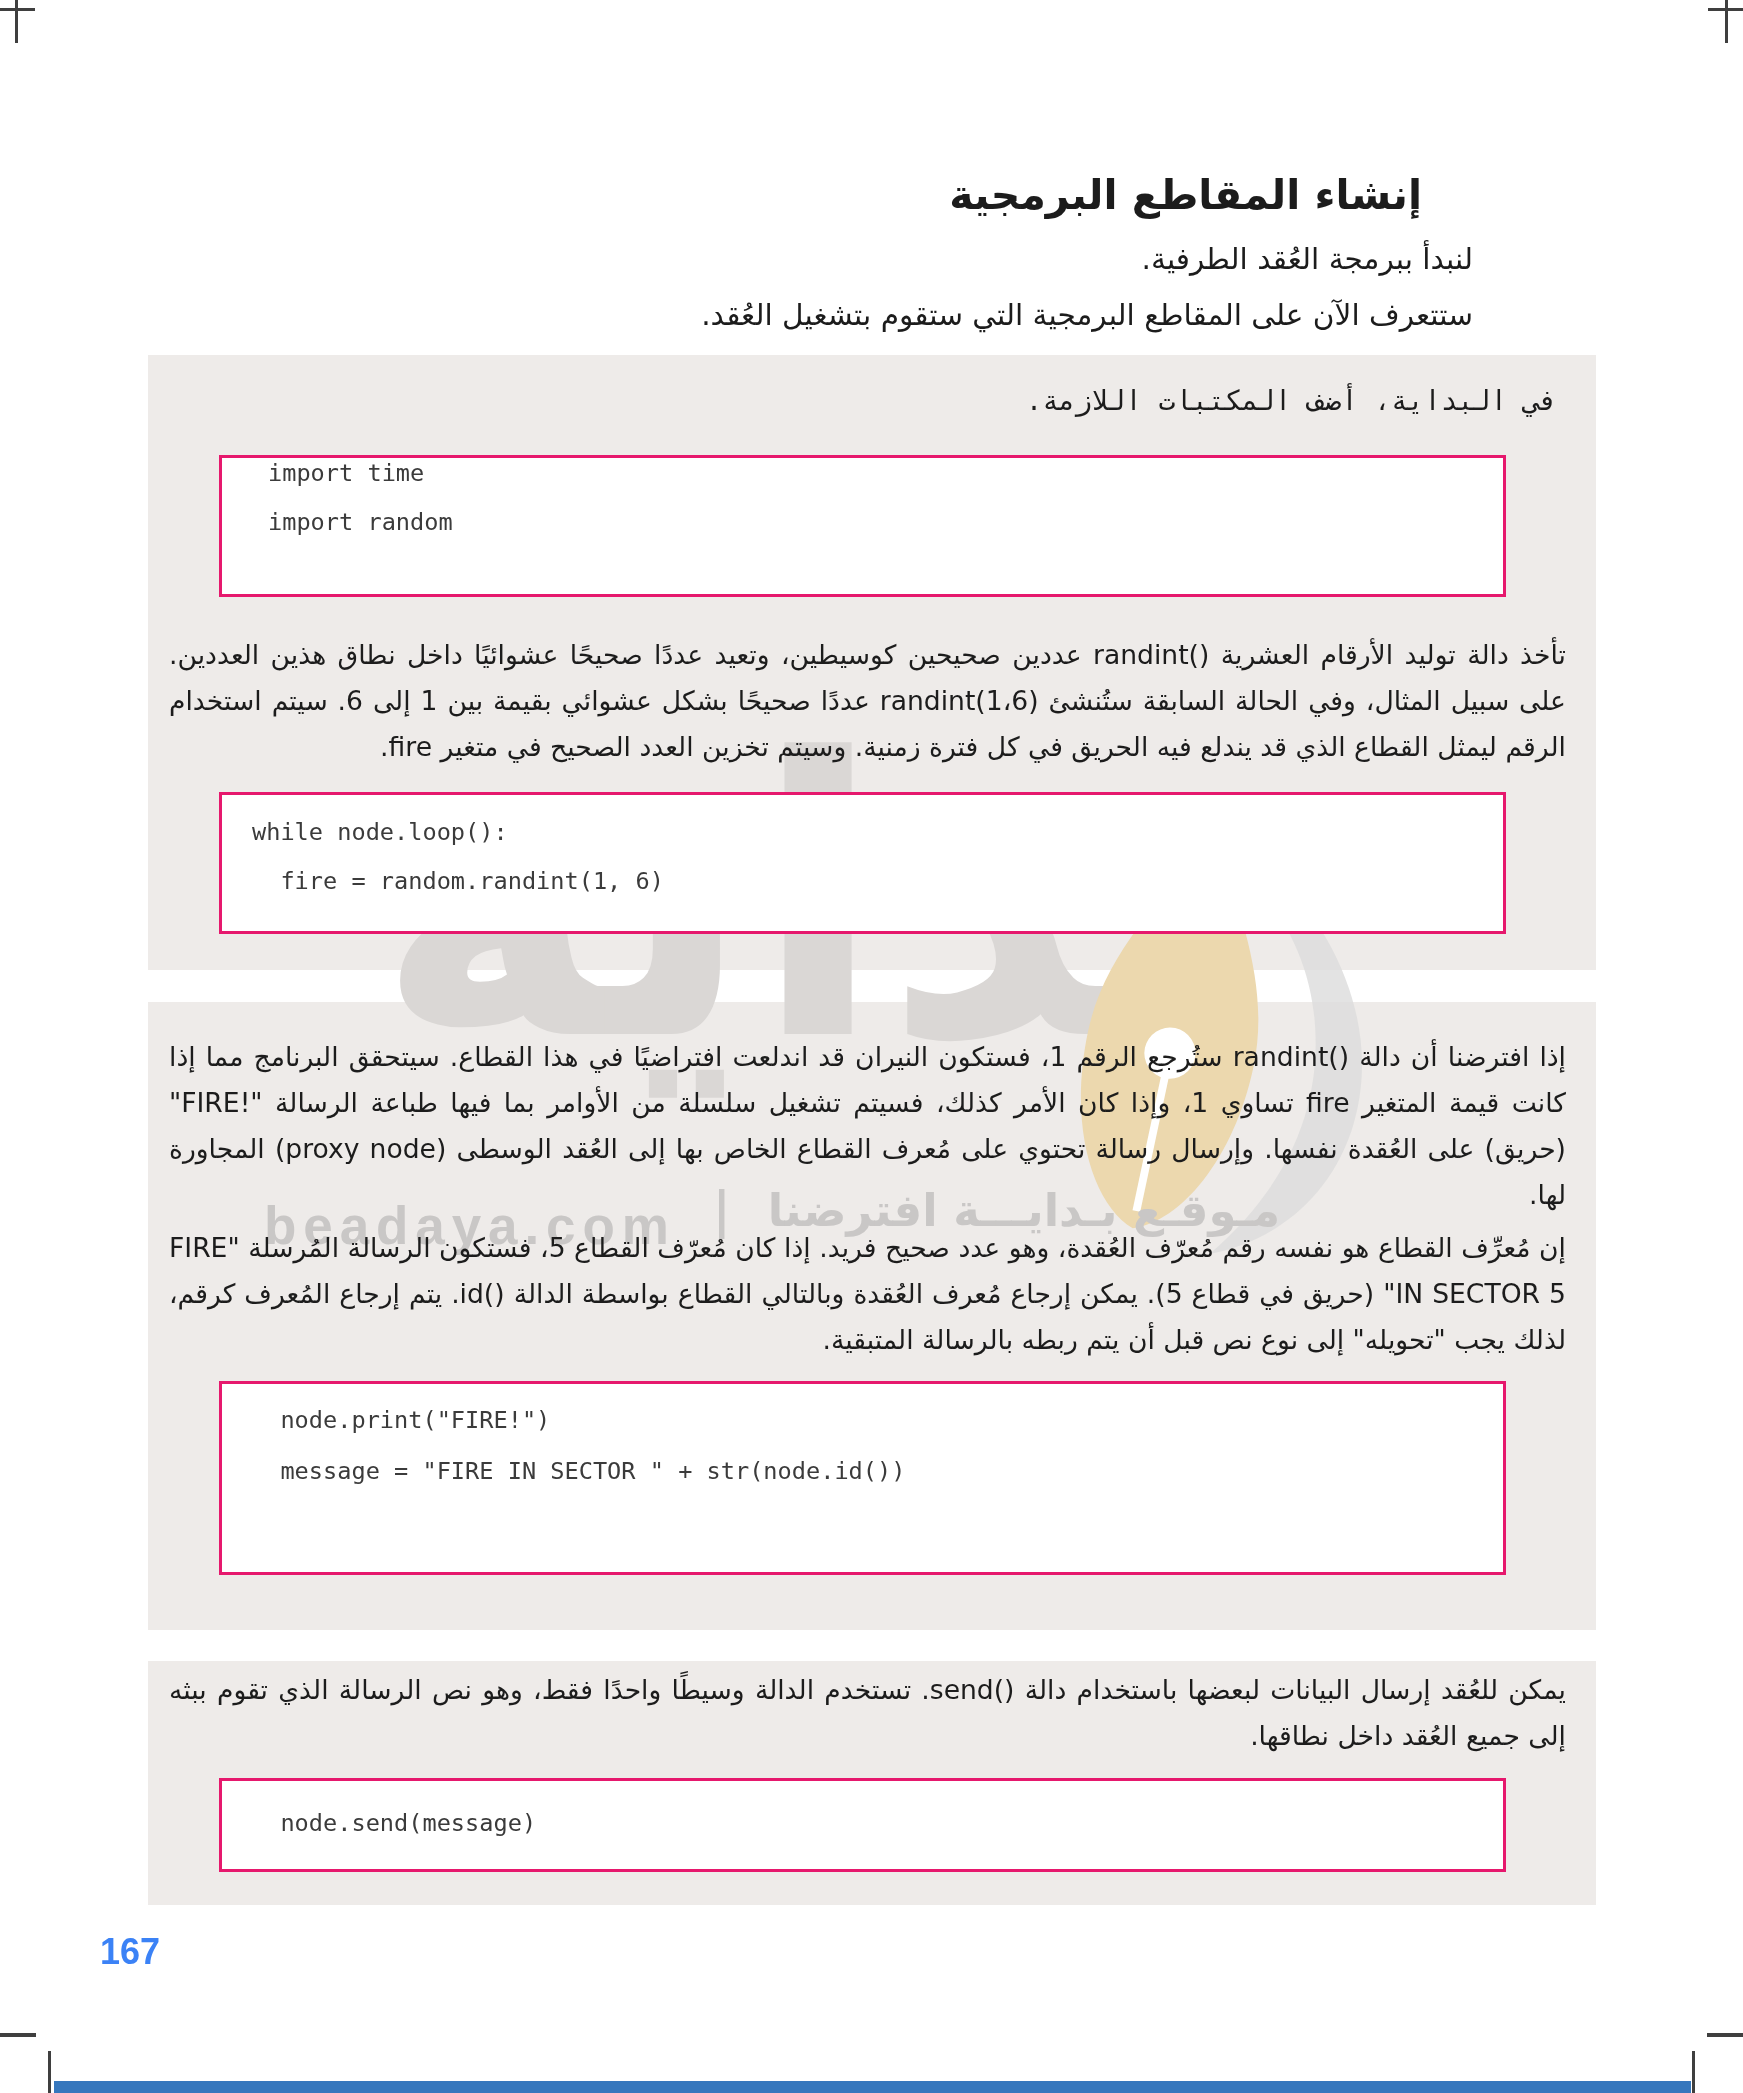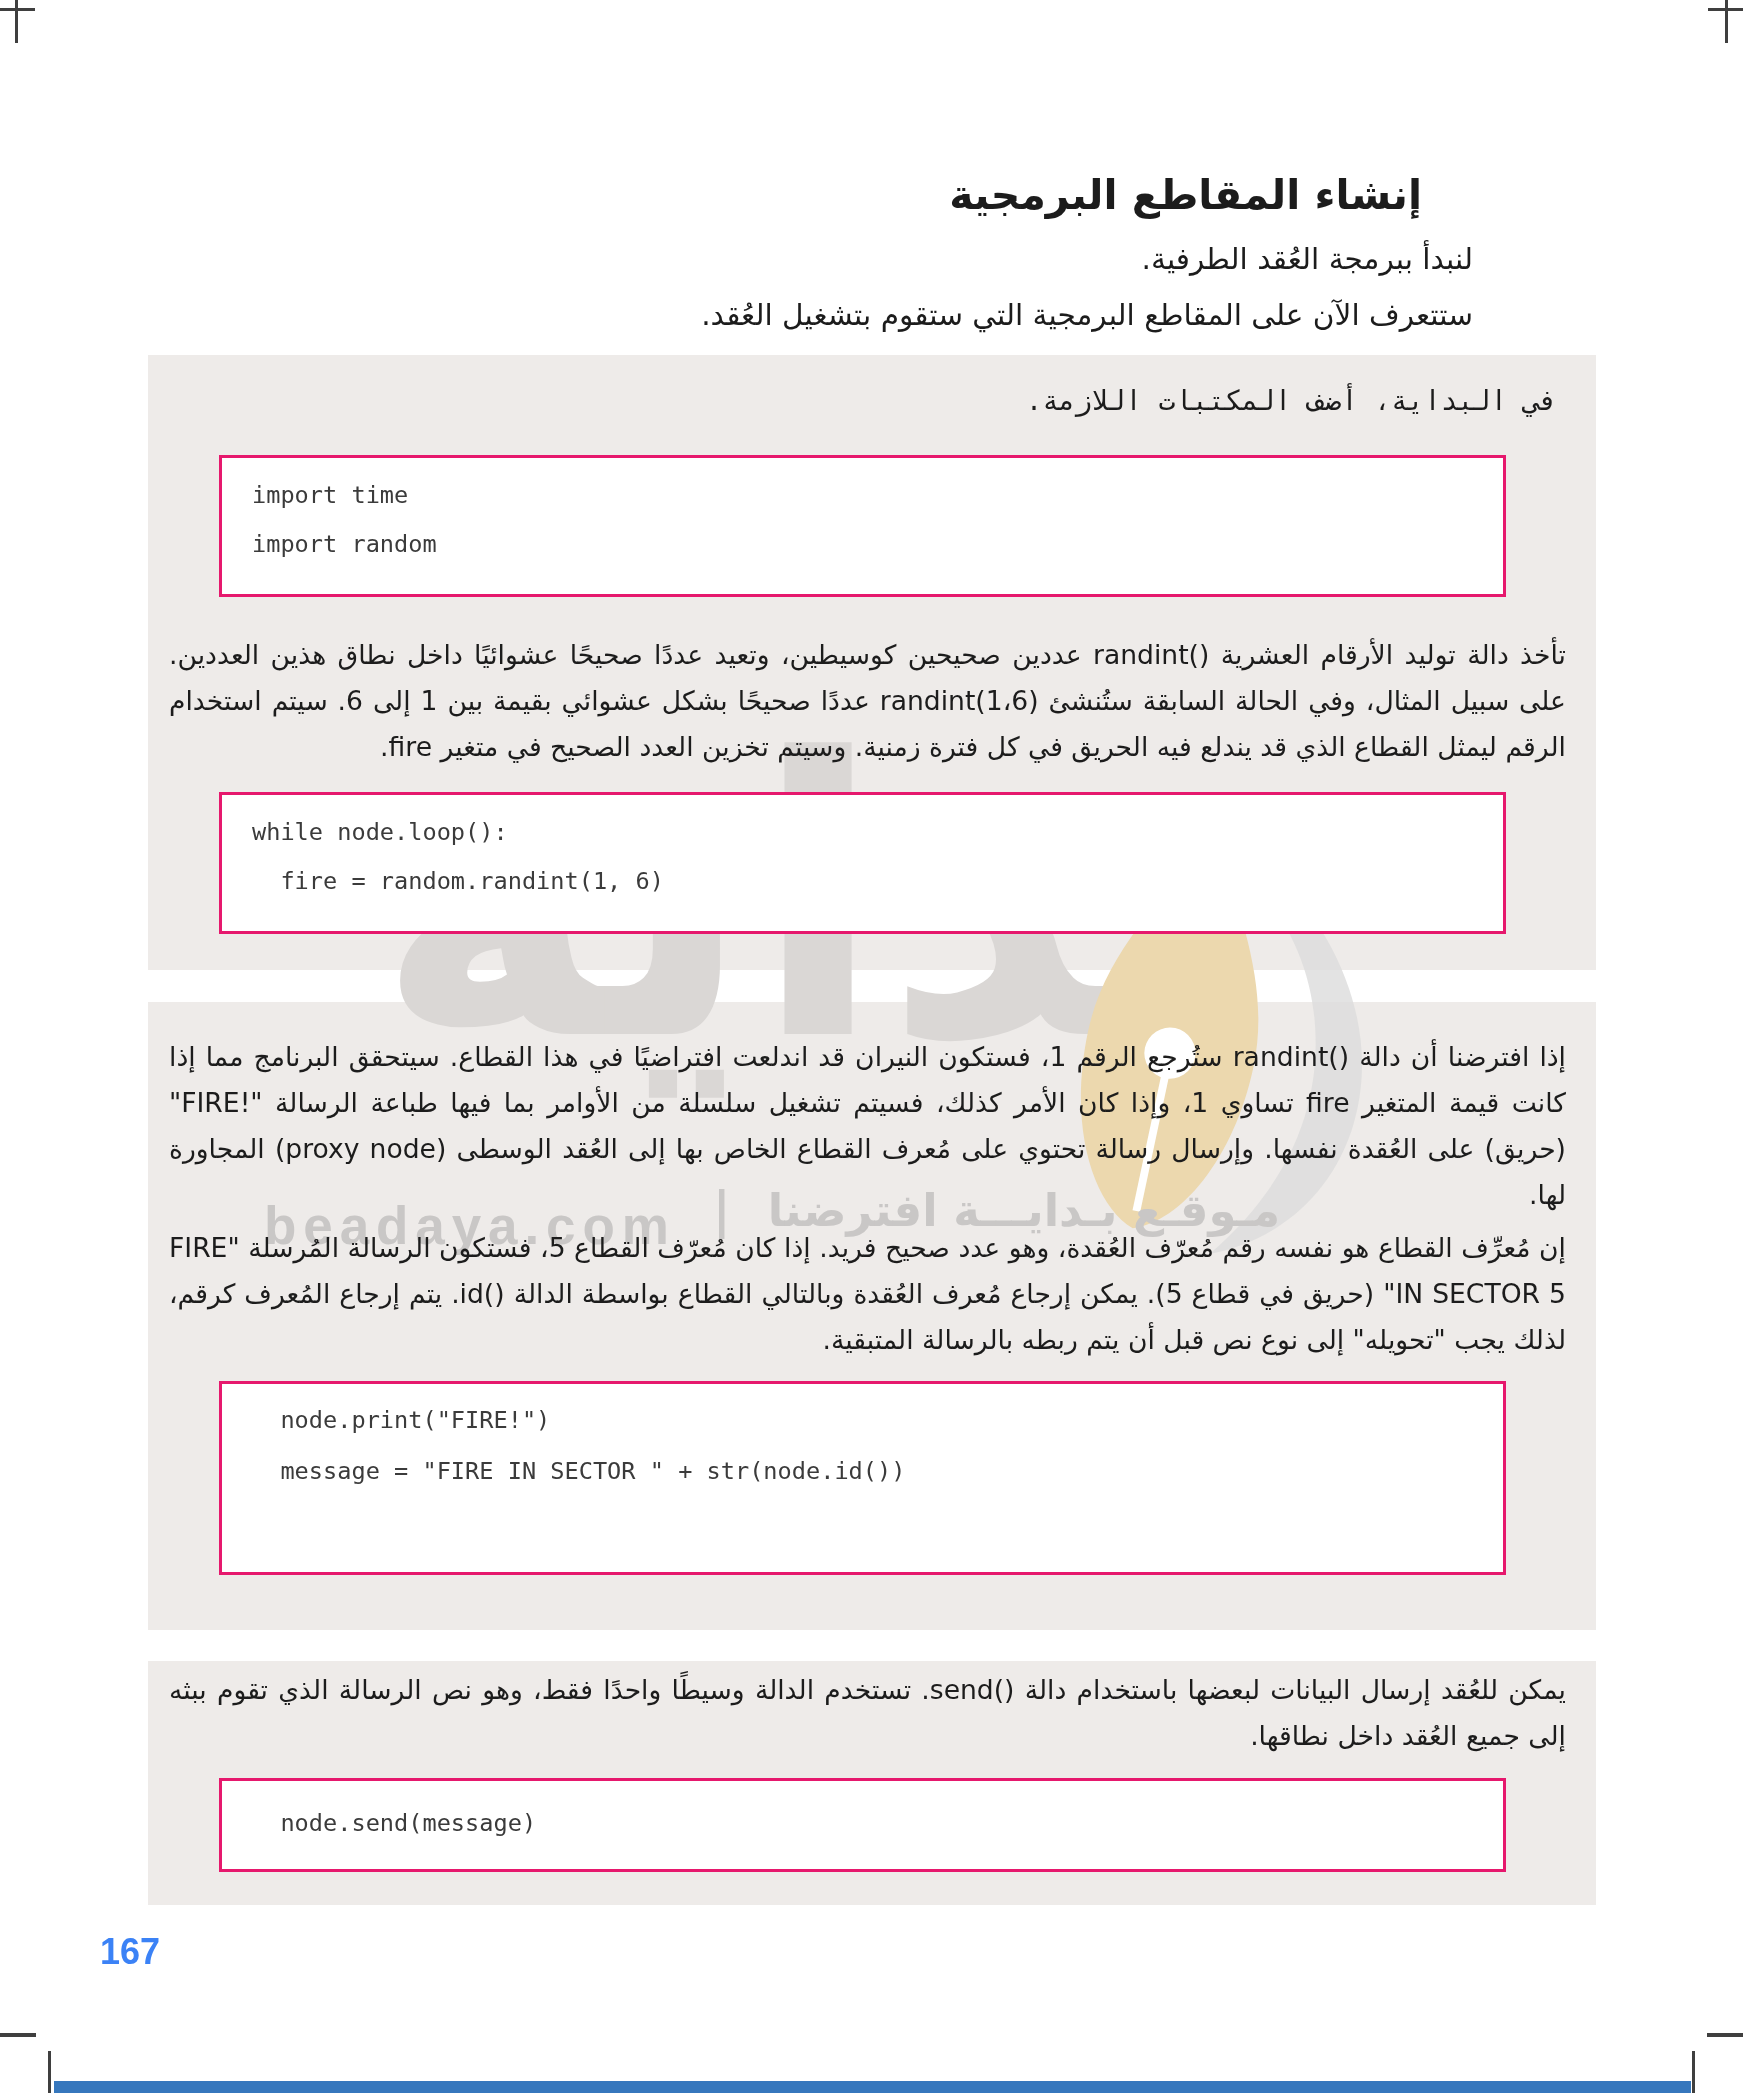--- a/index.html
+++ b/index.html
@@ -62,21 +62,21 @@
   }
   .para-1 { top:632px;  }
   .para-2 { top:1034px; }
   .para-3 { top:1225px; }
   .para-4 { top:1667px; }
   .codetext {
     position:absolute; left:252px; z-index:4; direction:ltr; text-align:left;
     font-family:"DejaVu Sans Mono", monospace; font-size:23.6px;
     line-height:49px; color:#3b3b3b;
   }
-  .codetext-1 { top:471px;  }
+  .codetext-1 { top:449px;margin-left:16px;  }
   .codetext-2 { top:808px;  }
   .codetext-3 { top:1395px; line-height:51px; }
   .codetext-4 { top:1799px; }
   .code-line { white-space:pre; }
   .page-num {
     position:absolute; left:100px; top:1931px; z-index:4;
     font-family:"Liberation Sans", sans-serif; font-weight:bold;
     font-size:36px; color:#3b82f6;
   }
   .footer-bar {

